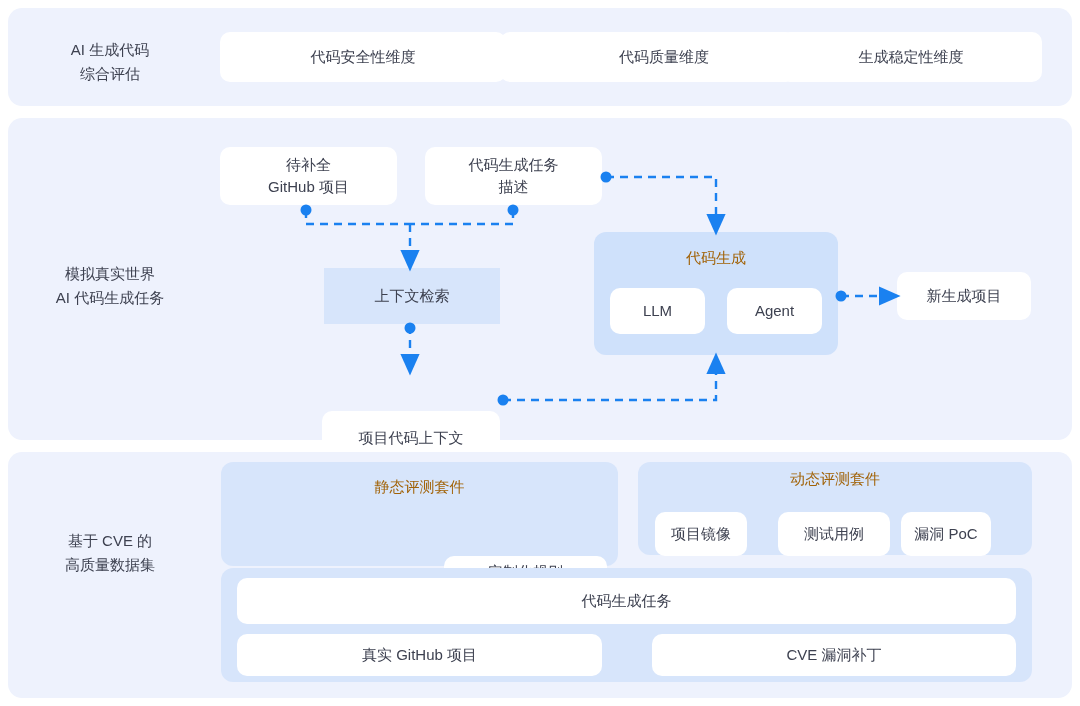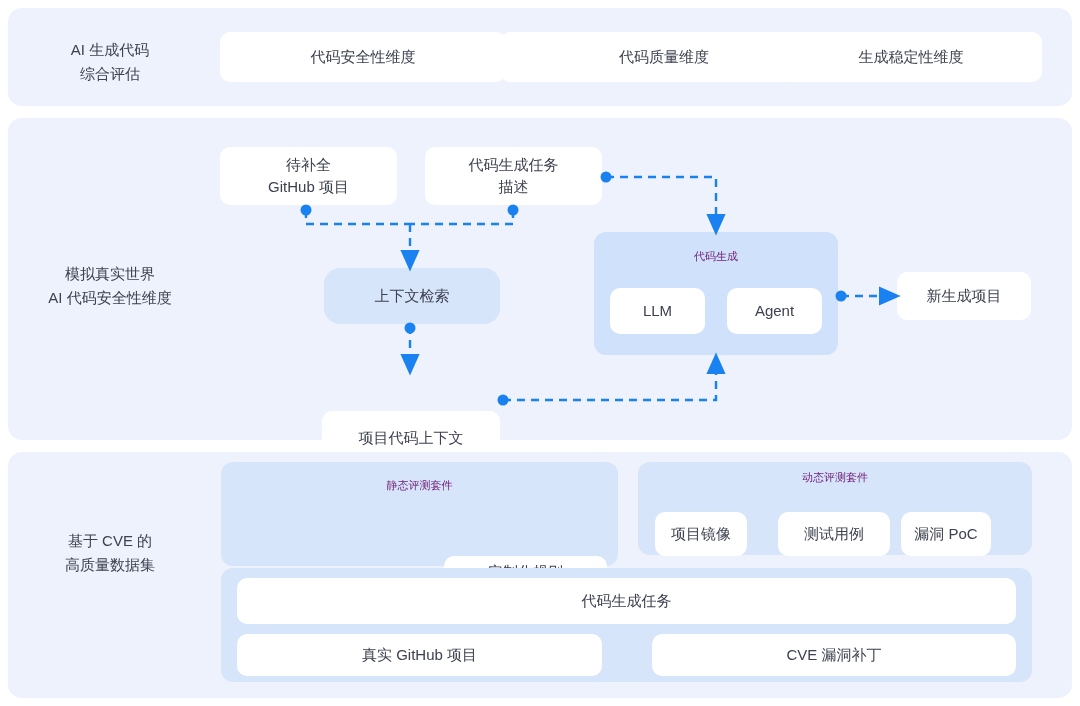--- a/index.html
+++ b/index.html
@@ -56,33 +56,33 @@
     position:absolute;
     background:#d7e5fb;
     border-radius:12px;
     box-sizing:border-box;
   }
   .group-mid{background:#cfe1fb;}
   .group-title{
     position:absolute;
     left:0;right:0;
     text-align:center;
-    font-size:11px;
-    color:#701a75;
+    font-size:15px;
+    color:#a16207;
   }
 
   
   #eval-0{left:220px;top:32px;width:286px;height:50px;}
   #eval-1{left:500px;top:32px;width:296px;height:50px;padding-left:32px;}
   #eval-2{left:780px;top:32px;width:262px;height:50px;}
 
   
   #box-github  {left:220px;top:147px;width:177px;height:58px;}
   #box-taskdesc{left:425px;top:147px;width:177px;height:58px;}
-  #box-retrieval{left:324px;top:268px;width:176px;height:56px;background:#d7e5fb;border-radius:16px;}
+  #box-retrieval{left:324px;top:268px;width:176px;height:56px;background:#d7e5fb;border-radius:0;}
   #box-context {left:322px;top:372px;width:178px;height:54px;margin-top:39px;}
   #box-newproj {left:897px;top:272px;width:134px;height:48px;}
 
   #grp-codegen{left:594px;top:232px;width:244px;height:123px;}
   #grp-codegen .group-title{top:17px;}
   #box-llm  {left:610px;top:288px;width:95px;height:46px;}
   #box-agent{left:727px;top:288px;width:95px;height:46px;}
 
   
   #grp-static {left:221px;top:462px;width:397px;height:104px;}
@@ -111,21 +111,21 @@
 
   <div class="panel" id="panel-eval"></div>
   <div class="row-label" id="label-eval">AI 生成代码
 综合评估</div>
   <div class="card" id="eval-0">代码安全性维度</div>
   <div class="card" id="eval-1">代码质量维度</div>
   <div class="card" id="eval-2">生成稳定性维度</div>
 
   <div class="panel" id="panel-scene"></div>
   <div class="row-label" id="label-scene">模拟真实世界
-AI 代码安全性维度</div>
+AI 代码生成任务</div>
 
   <div class="card" id="box-github">待补全
 GitHub 项目</div>
   <div class="card" id="box-taskdesc">代码生成任务
 描述</div>
   <div class="card" id="box-retrieval">上下文检索</div>
   <div class="card" id="box-context">项目代码上下文</div>
   <div class="card" id="box-newproj">新生成项目</div>
 
   <div class="group group-mid" id="grp-codegen">

